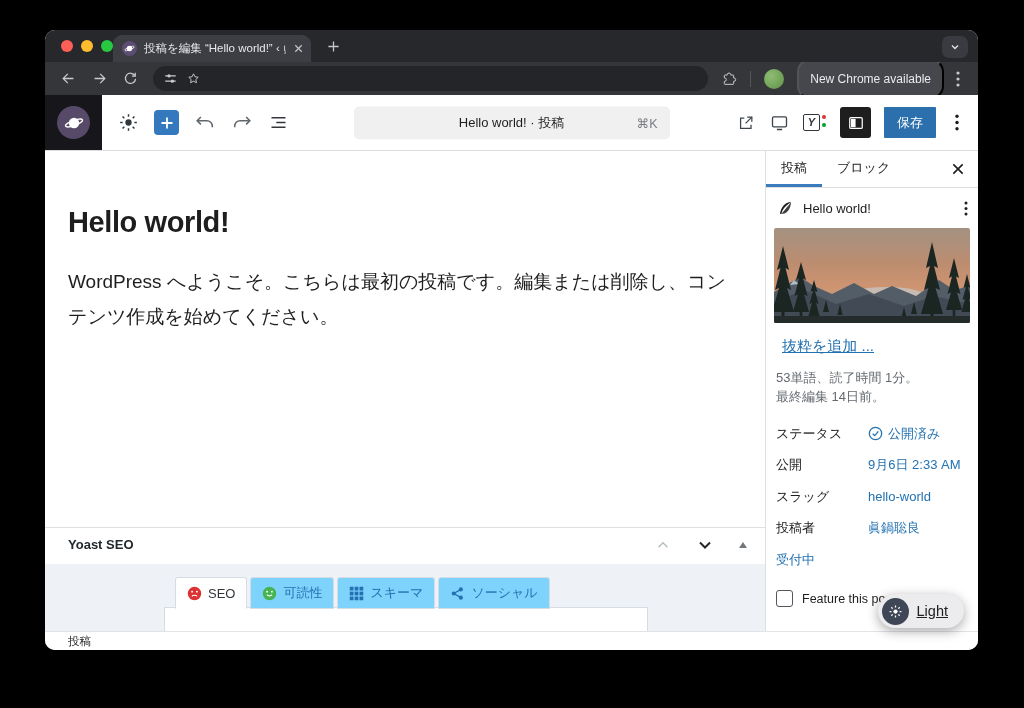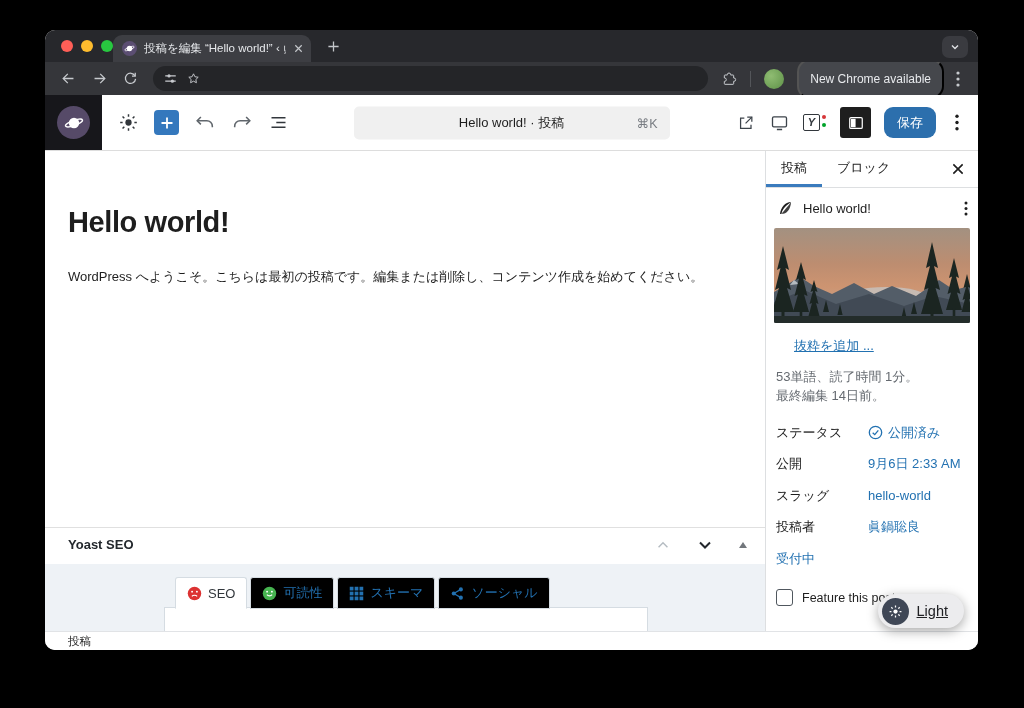--- a/index.html
+++ b/index.html
@@ -41,53 +41,53 @@
   .command{position:absolute;left:50%;top:50%;transform:translate(-50%,-50%);width:316px;height:33px;
            background:#f0f0f0;border-radius:5px;display:flex;align-items:center;justify-content:center;
            font-size:13px;color:#1e1e1e;}
   .shortcut{position:absolute;right:12px;color:#787c82;font-size:12.5px;}
   .wp-right{margin-left:auto;display:flex;align-items:center;gap:13px;margin-right:13px;}
   .yoast-mini{position:relative;width:24px;height:18px;}
   .y-box{position:absolute;left:0;top:0;width:15px;height:15px;border:1.6px solid #32373c;border-radius:2px;
          font-size:11px;font-weight:700;font-style:italic;color:#32373c;display:grid;place-items:center;}
   .y-dot{position:absolute;right:1px;width:4.5px;height:4.5px;border-radius:50%;}
   .panel-toggle{width:31px;height:31px;background:#1e1e1e;border-radius:3px;}
-  .save-btn{height:31px;padding:0 13px;background:#2c6fad;color:#fff;font-size:13px;border-radius:9px;
+  .save-btn{height:31px;padding:0 13px;background:#2c6fad;color:#fff;font-size:13px;border-radius:1px;
             border:0;display:grid;place-items:center;}
   .kebab{color:#1e1e1e;}
   
   .bodyrow{flex:1;display:flex;min-height:0;}
   .editor{flex:1;position:relative;background:#fff;min-width:0;overflow:hidden;}
   .post-title{margin:55px 0 0 23px;font-size:29px;font-weight:700;color:#1e1e1e;letter-spacing:-.4px;}
-  .post-para{margin:26px 23px 0;font-size:13px;line-height:1.82;color:#1e1e1e;max-width:690px;}
+  .post-para{margin:26px 23px 0;font-size:19px;line-height:1.82;color:#1e1e1e;max-width:690px;}
   
   .yoast{position:absolute;left:0;right:0;bottom:0;}
   .yoast-head{height:33px;background:#fff;border-top:1px solid #e0e0e0;display:flex;align-items:center;
               padding:0 18px 3px 23px;}
   .yoast-title{font-size:13px;font-weight:700;color:#23282d;}
   .yoast-ctrl{margin-left:auto;display:flex;align-items:center;gap:25px;}
   .sort-tri{width:0;height:0;border-left:4.5px solid transparent;border-right:4.5px solid transparent;
             border-bottom:6px solid #72777c;}
   .yoast-body{height:67px;background:#eef2f6;position:relative;overflow:hidden;}
   .yoast-tabs{position:absolute;left:130px;top:13px;display:flex;z-index:2;}
-  .ytab{display:flex;align-items:center;gap:6px;padding:6px 11px;border:1px solid #d5dce2;background:#000000;
+  .ytab{display:flex;align-items:center;gap:6px;padding:6px 11px;border:1px solid #d5dce2;background:#7dd3fc;
         font-size:13px;color:#2271b1;margin-right:3px;border-radius:3px 3px 0 0;}
   .ytab.active{background:#fff;color:#32373c;border-bottom-color:#fff;}
   .yoast-panelbox{position:absolute;left:119px;top:43px;width:482px;height:40px;background:#fff;
                   border:1px solid #d5dce2;z-index:1;}
   
   .sidebar{width:212px;border-left:1px solid #dddfe1;background:#fff;position:relative;overflow:hidden;flex:0 0 auto;}
   .sb-tabs{height:36px;border-bottom:1px solid #dddfe1;display:flex;align-items:stretch;}
   .sb-tab{padding:0 15px;display:flex;align-items:center;font-size:13px;color:#1e1e1e;border-bottom:3px solid transparent;}
   .sb-tab.active{border-bottom-color:#3a7bbd;font-weight:500;}
   .sb-close{margin-left:auto;margin-right:13px;align-self:center;}
   .sb-card{display:flex;align-items:center;padding:11px 10px 7px;gap:9px;}
   .sb-card-title{font-size:13px;color:#1e1e1e;}
   .featured{margin:4px 8px 0;height:95px;border-radius:2px;overflow:hidden;line-height:0;}
-  .excerpt{display:inline-block;margin:14px 28px 0;font-size:13px;color:#2271b1;text-decoration:underline;}
+  .excerpt{display:inline-block;margin:14px 16px 0;font-size:15px;color:#2271b1;text-decoration:underline;}
   .sb-meta{margin:13px 10px 0;font-size:13px;color:#656a70;line-height:1.45;}
   .sb-rows{margin-top:11px;}
   .sb-row{display:flex;align-items:flex-start;padding:7px 10px;font-size:13px;}
   .sb-row .lbl{flex:0 0 92px;color:#1e1e1e;line-height:1.35;}
   .sb-row .val{color:#2271b1;display:flex;align-items:center;gap:5px;line-height:1.35;}
   .sb-feature{display:flex;align-items:center;gap:9px;margin:15px 10px 0;}
   .checkbox{width:15px;height:15px;border:1.5px solid #50575e;border-radius:3px;background:#fff;flex:0 0 auto;}
   .feature-lbl{font-size:12.5px;color:#1e1e1e;}
   
   .footer{height:18px;background:#fff;border-top:1px solid #e1e3e6;display:flex;align-items:center;

